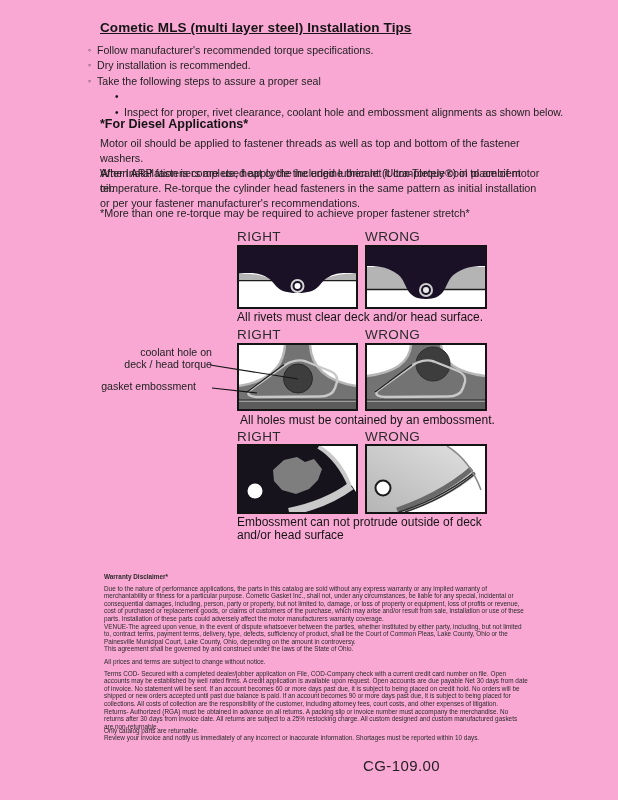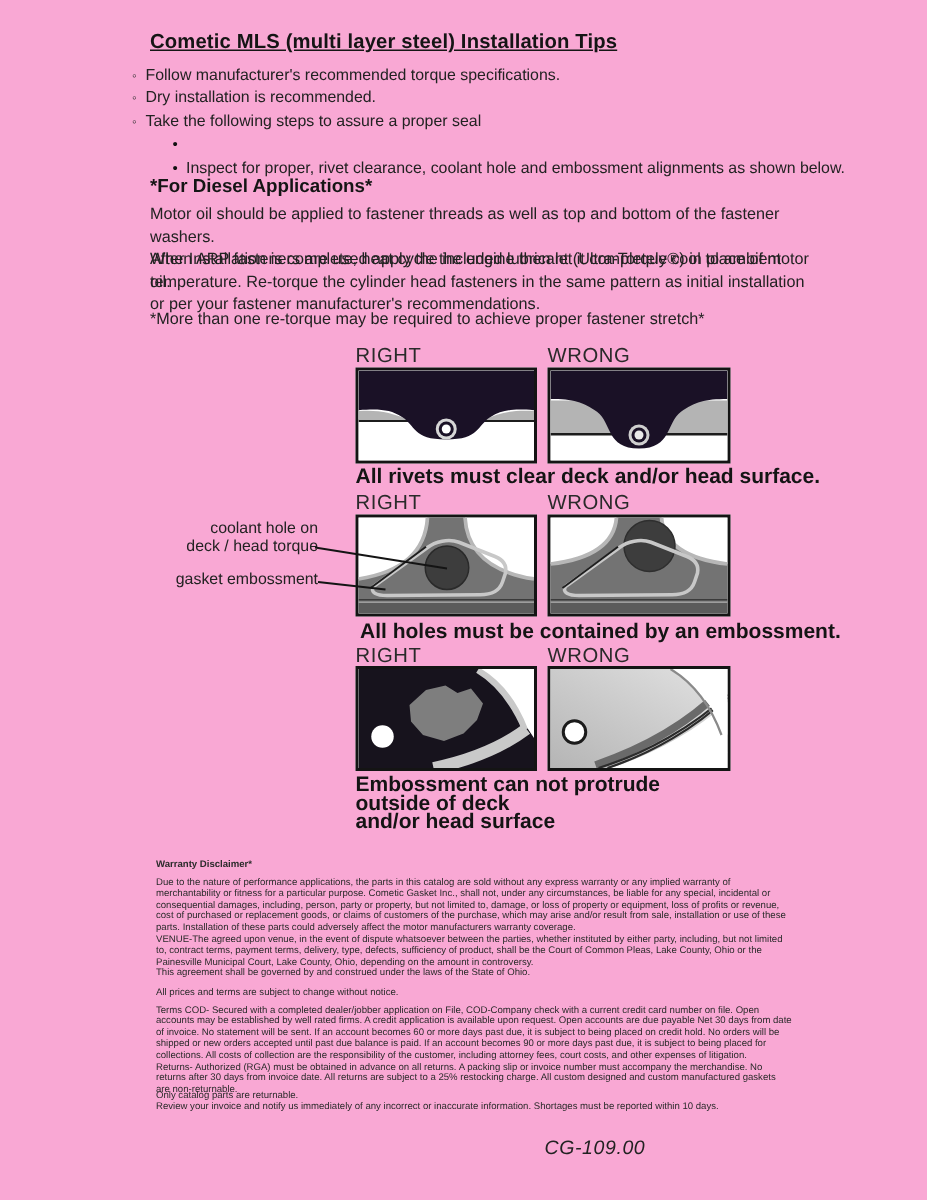--- a/index.html
+++ b/index.html
@@ -15,26 +15,26 @@
   .tip-row{font-size:10.6px;line-height:15.4px;color:#222;display:flex;}
   .tip-row .marker{width:9px;flex:0 0 9px;font-size:9px;line-height:15.4px;color:#333;}
   .tip-row.sub{padding-left:27px;}
   .tip-row.sub .marker{font-size:10px;color:#111;}
   .section-head{font-size:12.5px;font-weight:bold;color:#151515;}
   .body-par{font-size:10.8px;line-height:15px;color:#222;width:452px;}
   
   .fig-label{width:121px;text-align:left;font-size:13.5px;letter-spacing:.4px;color:#2a2a2a;}
   .panel{width:121px;border:2px solid #141414;background:#fff;box-sizing:border-box;line-height:0;}
   .panel svg{display:block;width:100%;height:100%;}
-  .fig-caption{font-size:14px;font-weight:bold;color:#141414;line-height:12.5px;}
+  .fig-caption{font-size:12px;font-weight:normal;color:#141414;line-height:12.5px;}
   .side-label{font-size:10.6px;line-height:11.5px;color:#222;text-align:right;}
   
   .fineprint{width:424px;font-size:6.4px;line-height:7.4px;color:#2b2b2b;}
   .fineprint.bold{font-weight:bold;}
-  .page-num{font-size:13px;color:#222;letter-spacing:.4px;font-style:italic;}
+  .page-num{font-size:15px;color:#222;letter-spacing:.4px;}
 </style>
 </head>
 <body>
 
 <div id="page">
 
   <div class="abs doc-title" style="left:100px;top:20px;">Cometic MLS (multi layer steel) Installation Tips</div>
 
   <div class="abs" style="left:88px;top:43px;width:510px;">
     <div class="tip-row">
@@ -92,21 +92,21 @@
       <circle cx="59" cy="43" r="3" fill="#e9e9e9"></circle>
     </svg>
   </div>
   <div class="abs fig-caption" style="left:237px;top:311px;">All rivets must clear deck and/or head surface.</div>
 
   <div class="abs fig-label" style="left:237px;top:327px;">RIGHT</div>
   <div class="abs fig-label" style="left:365px;top:327px;">WRONG</div>
 
   <div class="abs side-label pre" style="left:62px;top:347px;width:150px;">coolant hole on
 deck / head torque</div>
-  <div class="abs side-label" style="left:62px;top:381px;width:150px;">gasket embossment</div>
+  <div class="abs side-label" style="left:46px;top:381px;width:150px;">gasket embossment</div>
 
   <div class="abs panel" style="left:237px;top:343px;height:68px;">
     <svg viewBox="0 0 117 64" preserveAspectRatio="none">
       <rect width="117" height="64" fill="#737373"></rect>
       <path d="M0,0 L46,0 Q44,34 0,41 Z" fill="#ffffff"></path>
       <path d="M46,0 Q44,34 0,41" stroke="#b7b7b7" stroke-width="2.5" fill="none"></path>
       <path d="M117,0 L71,0 Q73,34 117,41 Z" fill="#ffffff"></path>
       <path d="M71,0 Q73,34 117,41" stroke="#b7b7b7" stroke-width="2.5" fill="none"></path>
       <rect y="57" width="117" height="7" fill="#5b5b5b"></rect>
       <line x1="0" y1="56.5" x2="117" y2="56.5" stroke="#9d9d9d" stroke-width="1"></line>

